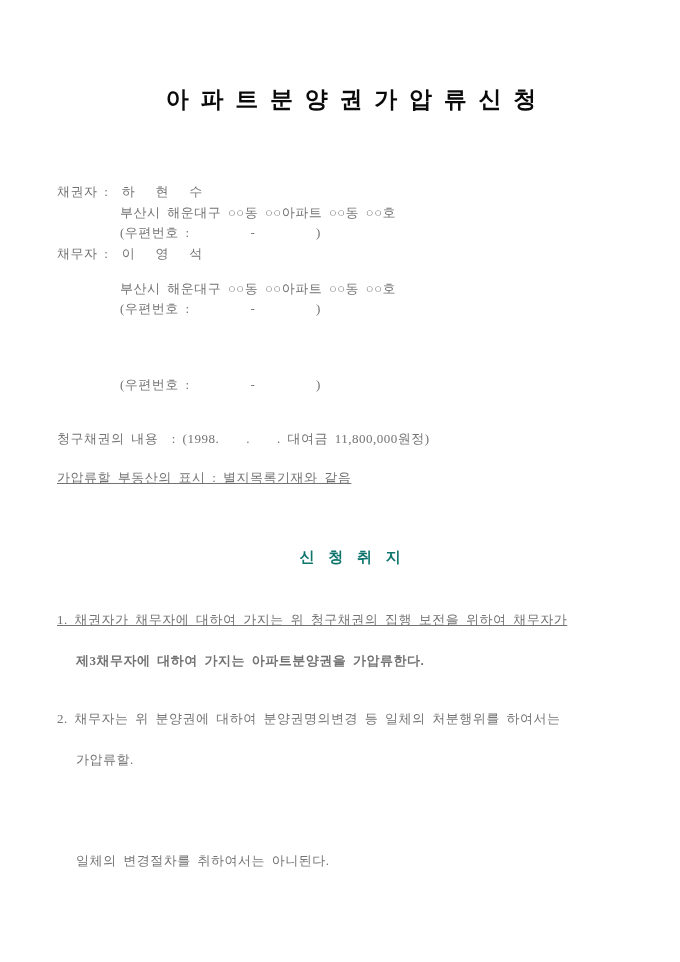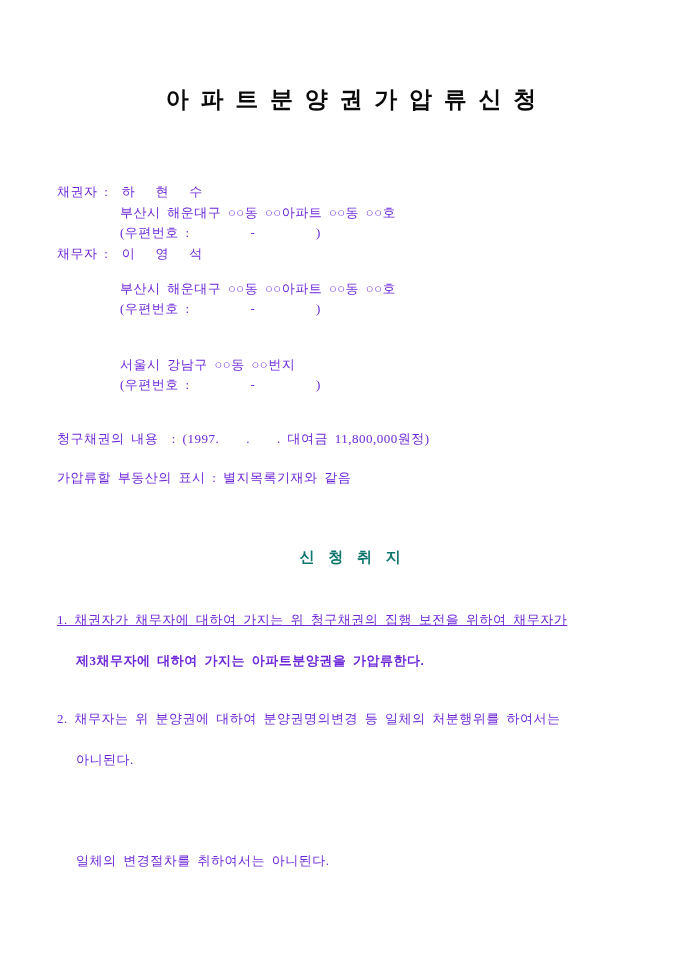--- a/index.html
+++ b/index.html
@@ -33,21 +33,21 @@
     white-space: pre;
     color: #0a0a0a;
   }
   .line {
     position: absolute;
     white-space: pre;
     font-size: 13px;
     letter-spacing: 0.5px;
     word-spacing: 3px;
     line-height: 17px;
-    color: #6d28d9;
+    color: #737373;
   }
   .section-heading {
     position: absolute;
     top: 548px;
     left: 0;
     width: 100%;
     text-align: center;
     font-size: 15px;
     font-weight: bold;
     letter-spacing: 5px;
@@ -59,21 +59,21 @@
   .p1-addr  { top: 204px; left: 120px; }
   .p1-post  { top: 224px; left: 120px; }
   .p2-role  { top: 245px; left: 57px; }
   .p2-addr  { top: 280px; left: 120px; }
   .p2-post  { top: 300px; left: 120px; }
   .p3-role  { top: 335px; left: 57px; }
   .p3-addr  { top: 356px; left: 120px; }
   .p3-post  { top: 376px; left: 120px; }
   
   .claim1   { top: 430px; left: 57px; }
-  .claim2   { top: 469px; left: 57px; }
+  .claim2   { top: 469px; left: 57px; text-decoration: underline; }
   
   .i1l1 { top: 611px; left: 57px; text-decoration: underline; }
   .i1l2 { top: 652px; left: 76px; font-weight: bold; }
   .i2l1 { top: 710px; left: 57px; }
   .i2l2 { top: 751px; left: 76px; }
   .i3l1 { top: 810px; left: 61px; }
   .i3l2 { top: 852px; left: 76px; }
 </style>
 </head>
 <body>
@@ -83,29 +83,28 @@
   <div class="doc-title">아 파 트 분 양 권 가 압 류 신 청</div>
 
   <div class="line p1-role">채권자 :  하   현   수</div>
   <div class="line p1-addr">부산시 해운대구 ○○동 ○○아파트 ○○동 ○○호</div>
   <div class="line p1-post">(우편번호 :         -         )</div>
 
   <div class="line p2-role">채무자 :  이   영   석</div>
   <div class="line p2-addr">부산시 해운대구 ○○동 ○○아파트 ○○동 ○○호</div>
   <div class="line p2-post">(우편번호 :         -         )</div>
 
-  <div class="line p3-addr">서울시 강남구 ○○동 ○○번지</div>
   <div class="line p3-post">(우편번호 :         -         )</div>
 
-  <div class="line claim1">청구채권의 내용  : (1997.    .    . 대여금 11,800,000원정)</div>
+  <div class="line claim1">청구채권의 내용  : (1998.    .    . 대여금 11,800,000원정)</div>
   <div class="line claim2">가압류할 부동산의 표시 : 별지목록기재와 같음</div>
 
   <div class="section-heading">신 청 취 지</div>
 
   <div class="line i1l1">1. 채권자가 채무자에 대하여 가지는 위 청구채권의 집행 보전을 위하여 채무자가</div>
   <div class="line i1l2">제3채무자에 대하여 가지는 아파트분양권을 가압류한다.</div>
 
   <div class="line i2l1">2. 채무자는 위 분양권에 대하여 분양권명의변경 등 일체의 처분행위를 하여서는</div>
-  <div class="line i2l2">아니된다.</div>
+  <div class="line i2l2">가압류할.</div>
 
   <div class="line i3l2">일체의 변경절차를 취하여서는 아니된다.</div>
 
 </div>
 
 </body></html>

